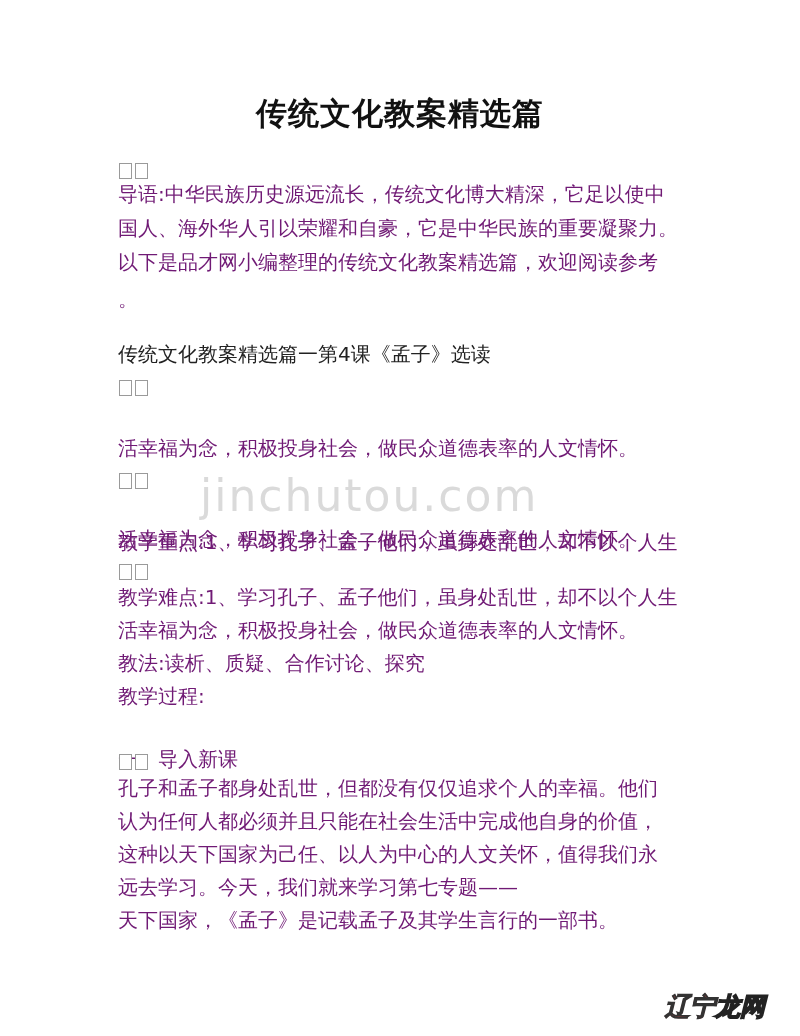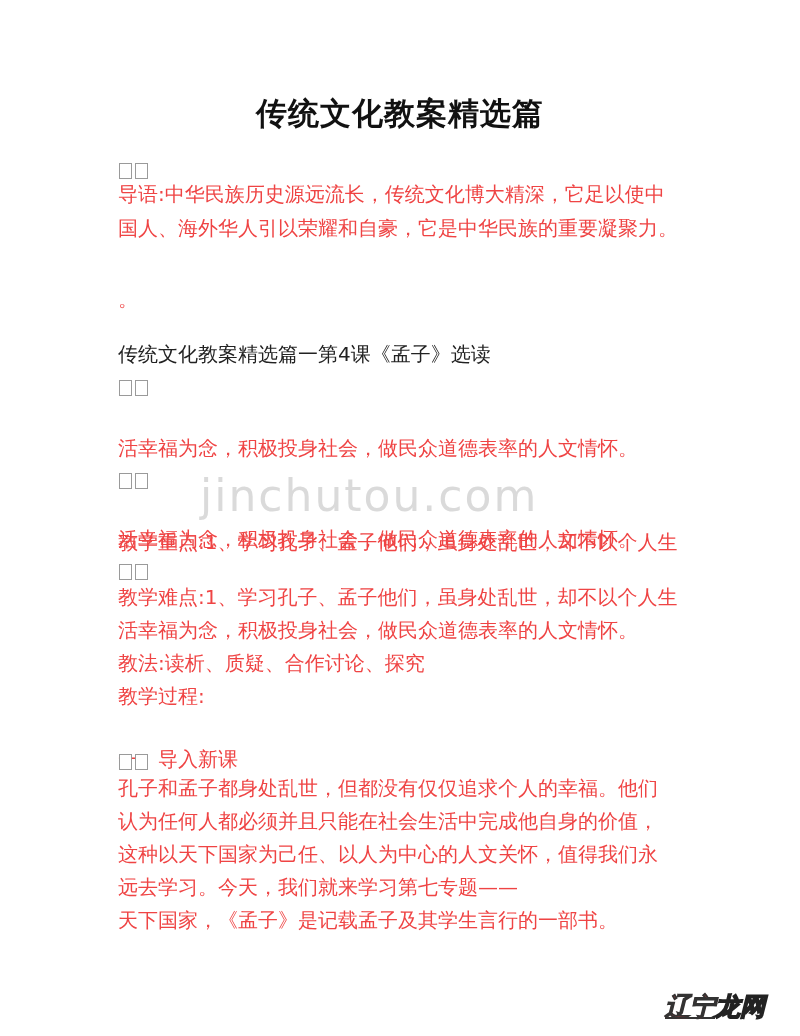--- a/index.html
+++ b/index.html
@@ -31,21 +31,21 @@
       font-weight: bold;
       letter-spacing: 1px;
       color: #111;
     }
     .line {
       position: absolute;
       left: 118px;
       font-size: 20px;
       line-height: 24px;
       white-space: nowrap;
-      color: #ef4444;
+      color: #701a75;
     }
     .boxes {
       position: absolute;
       left: 119px;
       font-size: 16px;
       color: #8a8a8a;
       letter-spacing: 1px;
     }
     .box {
       display: inline-block;
@@ -76,41 +76,41 @@
       left: 665px;
       top: 990px;
       font-size: 25px;
       font-weight: bold;
       font-style: italic;
       white-space: nowrap;
       letter-spacing: 0px;
     }
     .logo .red {
       color: #ef4444;
-      text-decoration: underline;
       -webkit-text-stroke: 1px #333;
     }
     .logo .dark {
       color: #ffffff;
       -webkit-text-stroke: 1.5px #222;
     }
   </style>
 </head>
 <body>
 
 <div class="page">
 
   <div class="title">传统文化教案精选篇</div>
 
   <div class="boxes" style="top:160px;">
     <span class="box"></span><span class="box"></span>
   </div>
 
   <div class="line" style="top:182px;">导语:中华民族历史源远流长，传统文化博大精深，它足以使中</div>
   <div class="line" style="top:216px;">国人、海外华人引以荣耀和自豪，它是中华民族的重要凝聚力。</div>
+  <div class="line" style="top:250px;">以下是品才网小编整理的传统文化教案精选篇，欢迎阅读参考</div>
   <div class="line" style="top:287px;">。</div>
 
   <div class="line subhead" style="top:342px;">传统文化教案精选篇一第4课《孟子》选读</div>
 
   <div class="boxes" style="top:377px;">
     <span class="box"></span><span class="box"></span>
   </div>
 
   <div class="line" style="top:436px;">活幸福为念，积极投身社会，做民众道德表率的人文情怀。</div>
 

